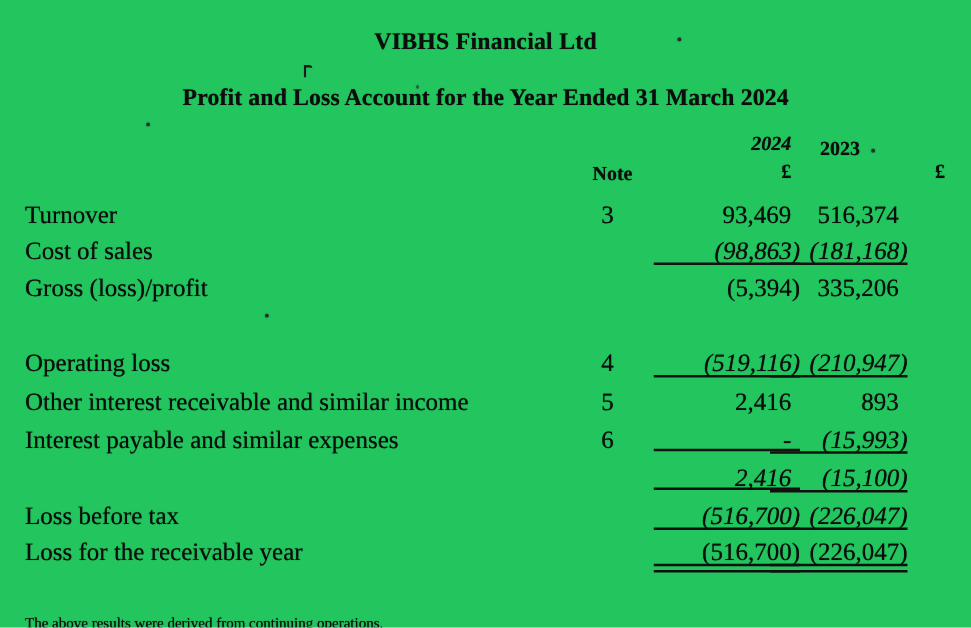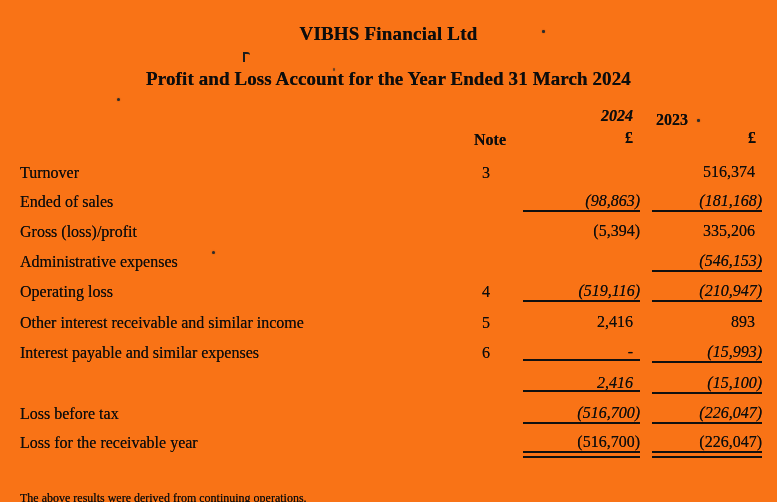--- a/index.html
+++ b/index.html
@@ -1,48 +1,48 @@
 <!DOCTYPE html>
 <html><head>
 <meta charset="utf-8">
 <style>
   html,body{margin:0;padding:0;background:#e8e8e8;}
   .page{
     position:relative;
     width:777px;height:502px;
-    background:#f97316;
+    background:#22c55e;
     font-family:"Liberation Serif","DejaVu Serif",serif;
     color:#0d0d0d;
     overflow:hidden;
     text-shadow:0 0 .6px rgba(10,10,10,.75);
   }
   .title{
     position:absolute;top:23px;left:0;width:777px;
     text-align:center;font-size:19px;font-weight:bold;letter-spacing:.2px;
   }
   .subtitle{
     position:absolute;top:68px;left:0;width:777px;
     text-align:center;font-size:19px;font-weight:bold;letter-spacing:.1px;
   }
   .hdr{position:absolute;font-size:16px;font-weight:bold;line-height:16px;}
   .hdr.y24{left:523px;width:110px;top:108px;text-align:right;font-style:italic;}
   .hdr.p24{left:523px;width:110px;top:130px;text-align:right;}
   .hdr.noteh{left:466px;width:40px;top:132px;text-align:right;}
   .hdr.y23{left:656px;width:106px;top:112px;text-align:left;}
   .hdr.p23{left:650px;width:106px;top:130px;text-align:right;}
 
-  .row{position:absolute;left:0;width:777px;height:20px;font-size:16px;}
+  .row{position:absolute;left:0;width:777px;height:20px;font-size:20px;}
   .lbl{position:absolute;left:20px;top:0;white-space:nowrap;line-height:17px;}
   .note{position:absolute;left:466px;top:0;width:40px;text-align:center;line-height:17px;}
   .val{
     position:absolute;top:0;height:17px;line-height:16px;
     text-align:right;white-space:nowrap;
   }
   .v24{left:523px;width:117px;}
-  .v23{left:652px;width:110px;}
+  .v23{left:616px;width:110px;}
   .val.np{padding-right:7px;width:auto;box-sizing:border-box;}
   .v24.np{width:117px;}
   .v23.np{width:110px;}
   .u{border-bottom:2.5px solid #101010;font-style:italic;}
   .u2{border-bottom:2.5px solid #101010;}
   .u2::after{
     content:"";position:absolute;left:0;right:0;bottom:-7px;height:2.5px;background:#101010;
   }
   .footnote{position:absolute;left:20px;top:491px;font-size:12px;white-space:nowrap;}
 
@@ -72,41 +72,40 @@
     <span class="hdr y24">2024</span>
     <span class="hdr p24">£</span>
     <span class="hdr noteh">Note</span>
     <span class="hdr y23">2023</span>
     <span class="hdr p23">£</span>
   </div>
 
   <div class="row" style="top:164px">
     <span class="lbl">Turnover</span>
     <span class="note">3</span>
+    <span class="val v24 np">93,469</span>
     <span class="val v23 np">516,374</span>
   </div>
 
   <div class="row" style="top:193px">
-    <span class="lbl">Ended of sales</span>
+    <span class="lbl">Cost of sales</span>
     <span class="note"></span>
     <span class="val v24 u">(98,863)</span>
     <span class="val v23 u">(181,168)</span>
   </div>
 
   <div class="row" style="top:223px">
     <span class="lbl">Gross (loss)/profit</span>
     <span class="note"></span>
     <span class="val v24">(5,394)</span>
     <span class="val v23 np">335,206</span>
   </div>
 
   <div class="row" style="top:253px">
-    <span class="lbl">Administrative expenses</span>
     <span class="note"></span>
-    <span class="val v23 u">(546,153)</span>
   </div>
 
   <div class="row" style="top:283px">
     <span class="lbl">Operating loss</span>
     <span class="note">4</span>
     <span class="val v24 u">(519,116)</span>
     <span class="val v23 u">(210,947)</span>
   </div>
 
   <div class="row" style="top:314px">

